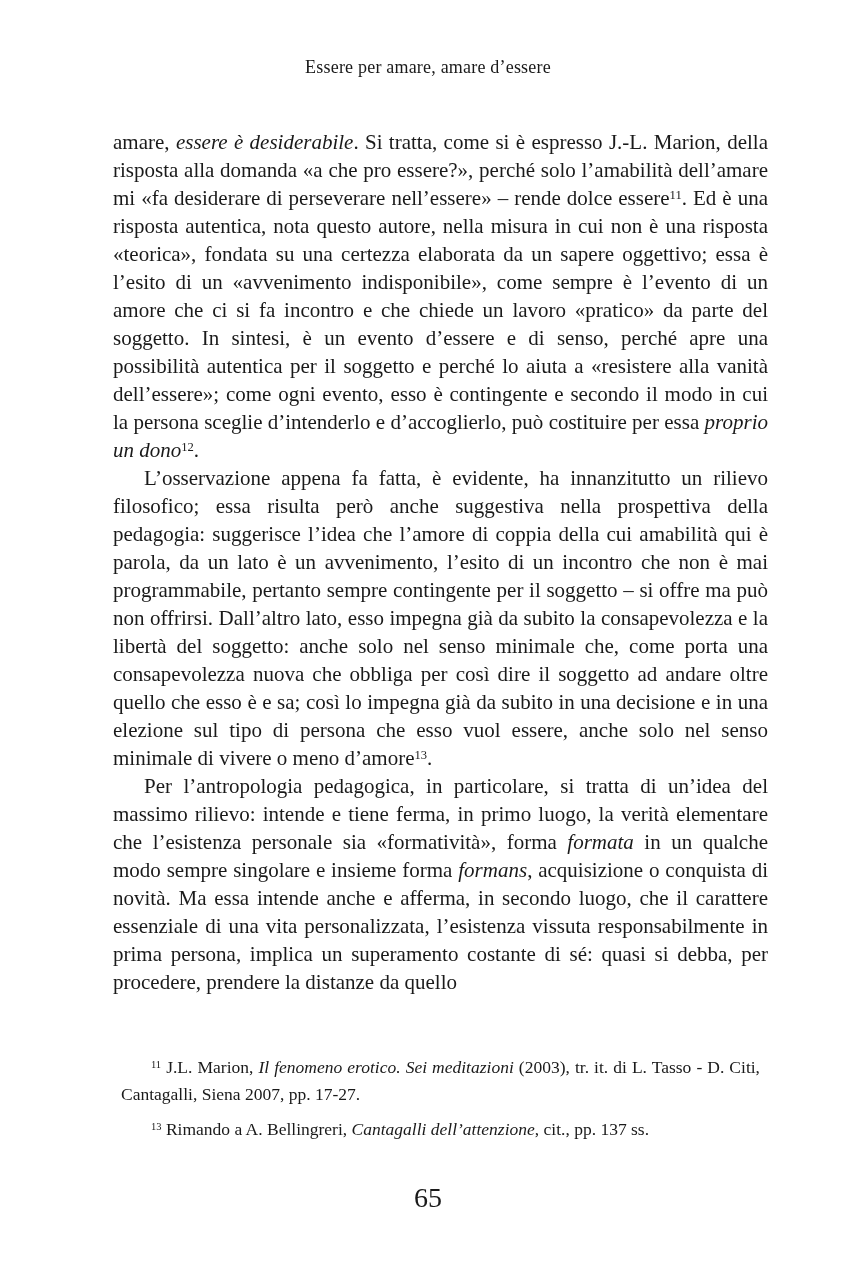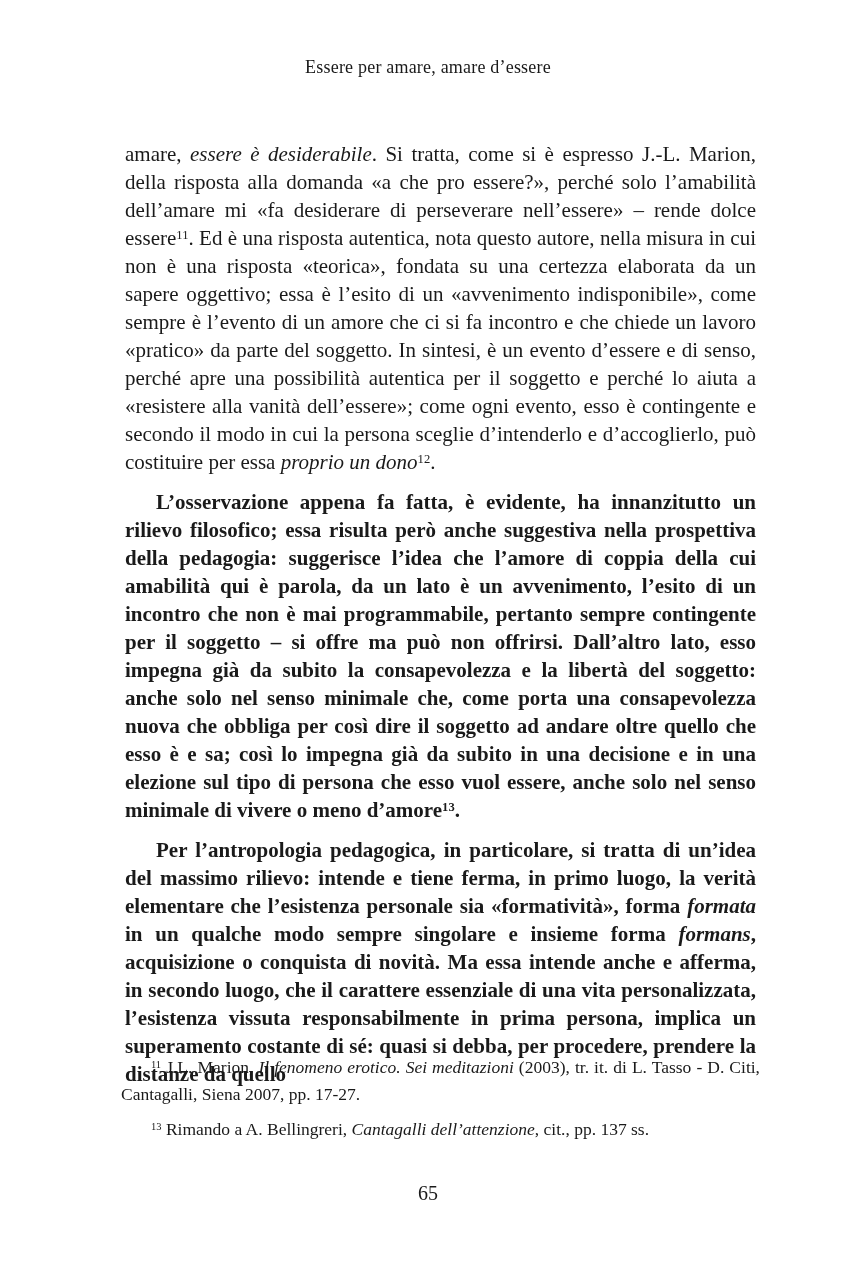--- a/index.html
+++ b/index.html
@@ -31,26 +31,25 @@
     top: 128px;
     left: 113px;
     width: 655px;
     font-size: 21px;
     line-height: 28px;
     text-align: justify;
     hyphens: auto;
     -webkit-hyphens: auto;
   }
   .body-text p {
-    margin: 12px;
+    margin: 0;
     text-indent: 0;
   }
   .body-text p.indent {
     text-indent: 31px;
-    font-weight: bold;
   }
   sup {
     font-size: 60%;
     line-height: 0;
     vertical-align: baseline;
     position: relative;
     top: -0.5em;
   }
   .footnotes {
     position: absolute;
@@ -66,21 +65,21 @@
   .footnotes p {
     margin: 8px;
     text-indent: 30px;
   }
   .page-number {
     position: absolute;
     top: 1182px;
     left: 0;
     right: 0;
     text-align: center;
-    font-size: 20px;
+    font-size: 28px;
   }
   i { font-style: italic; }
 </style>
 </head>
 <body>
 
 <div class="page">
   <div class="running-head">Essere per amare, amare d’essere</div>
 
   <div class="body-text">

